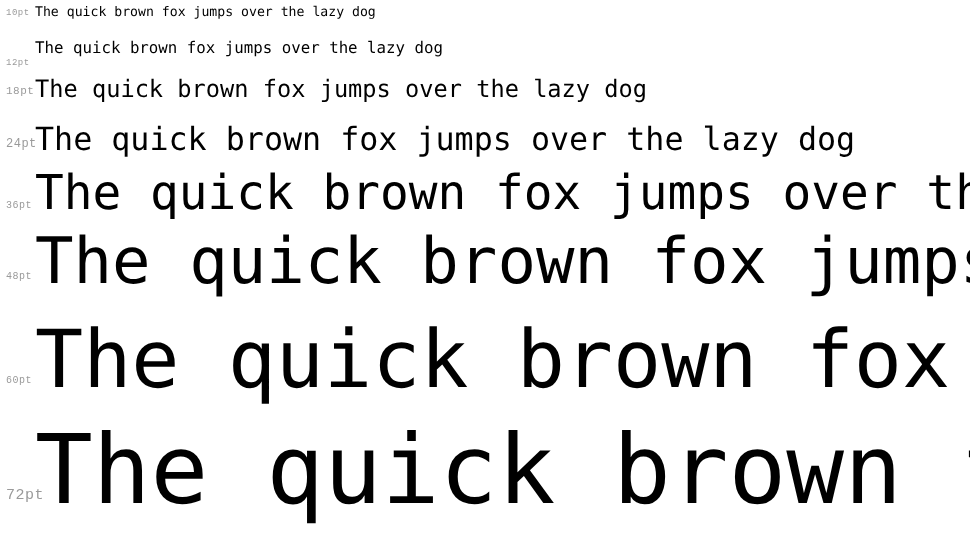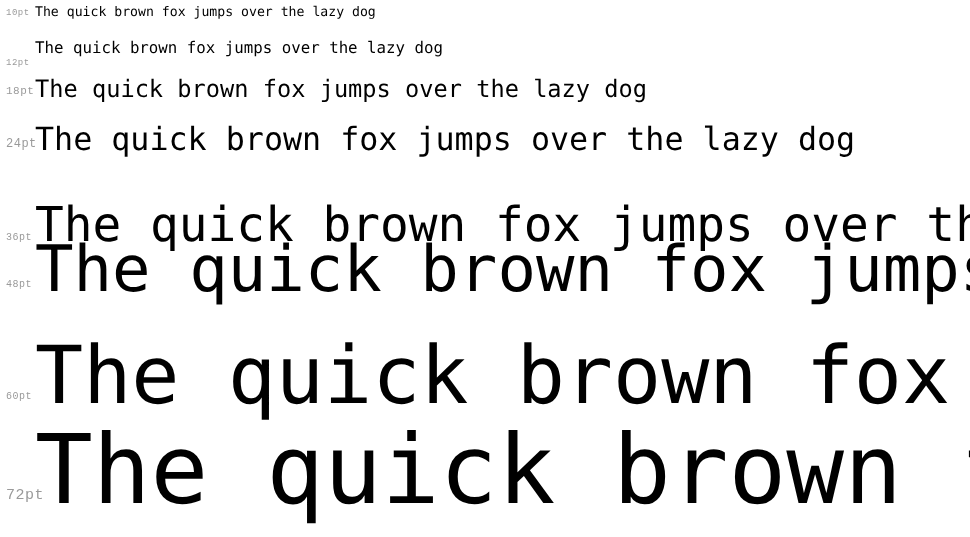--- a/index.html
+++ b/index.html
@@ -55,23 +55,23 @@
     -webkit-font-smoothing: none;
     text-rendering: geometricPrecision;
     transform-origin: left center;
   }
 
   
   .row-0 { top: 0px;   height: 32px; }
   .row-1 { top: 32px;  height: 35px; }
   .row-2 { top: 67px;  height: 44px; }
   .row-3 { top: 111px; height: 56px; }
-  .row-4 { top: 167px; height: 71px; margin-top: 32px; }
-  .row-5 { top: 238px; height: 80px; }
-  .row-6 { top: 334px; height: 90px; }
+  .row-4 { top: 167px; height: 71px; }
+  .row-5 { top: 230px; height: 80px; }
+  .row-6 { top: 318px; height: 90px; }
   .row-7 { top: 408px; height: 129px; }
 
   .row-0 .size-label { top: 9px;  font-size: 9px; }
   .row-1 .size-label { top: 12px; font-size: 9px; margin-top: 15px; }
   .row-2 .size-label { top: 19px; font-size: 11px; }
   .row-3 .size-label { top: 27px; font-size: 12px; }
   .row-4 .size-label { top: 34px; font-size: 10px; }
   .row-5 .size-label { top: 42px; font-size: 10px; }
   .row-6 .size-label { top: 58px; font-size: 10px; }
   .row-7 .size-label { top: 80px; font-size: 15px; }

